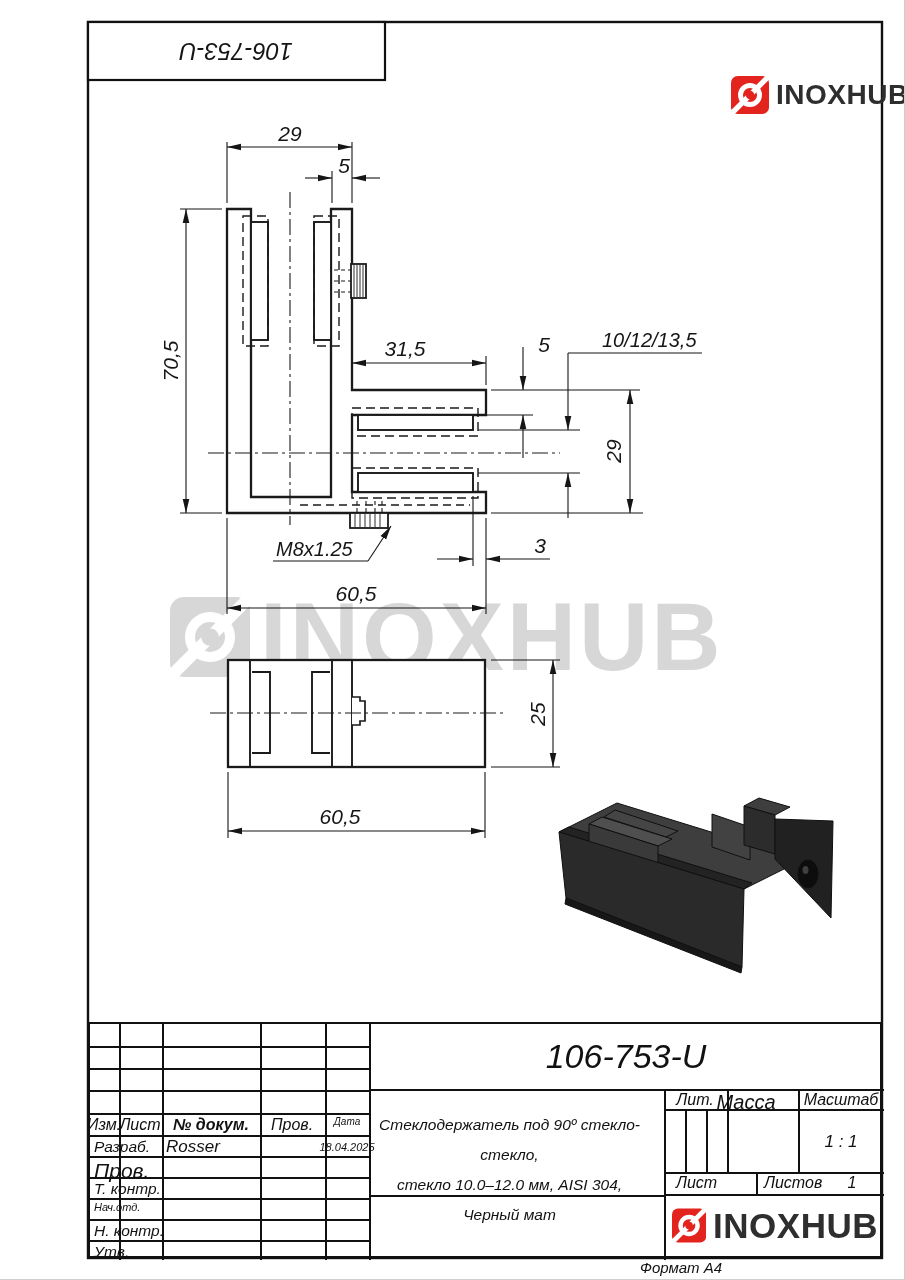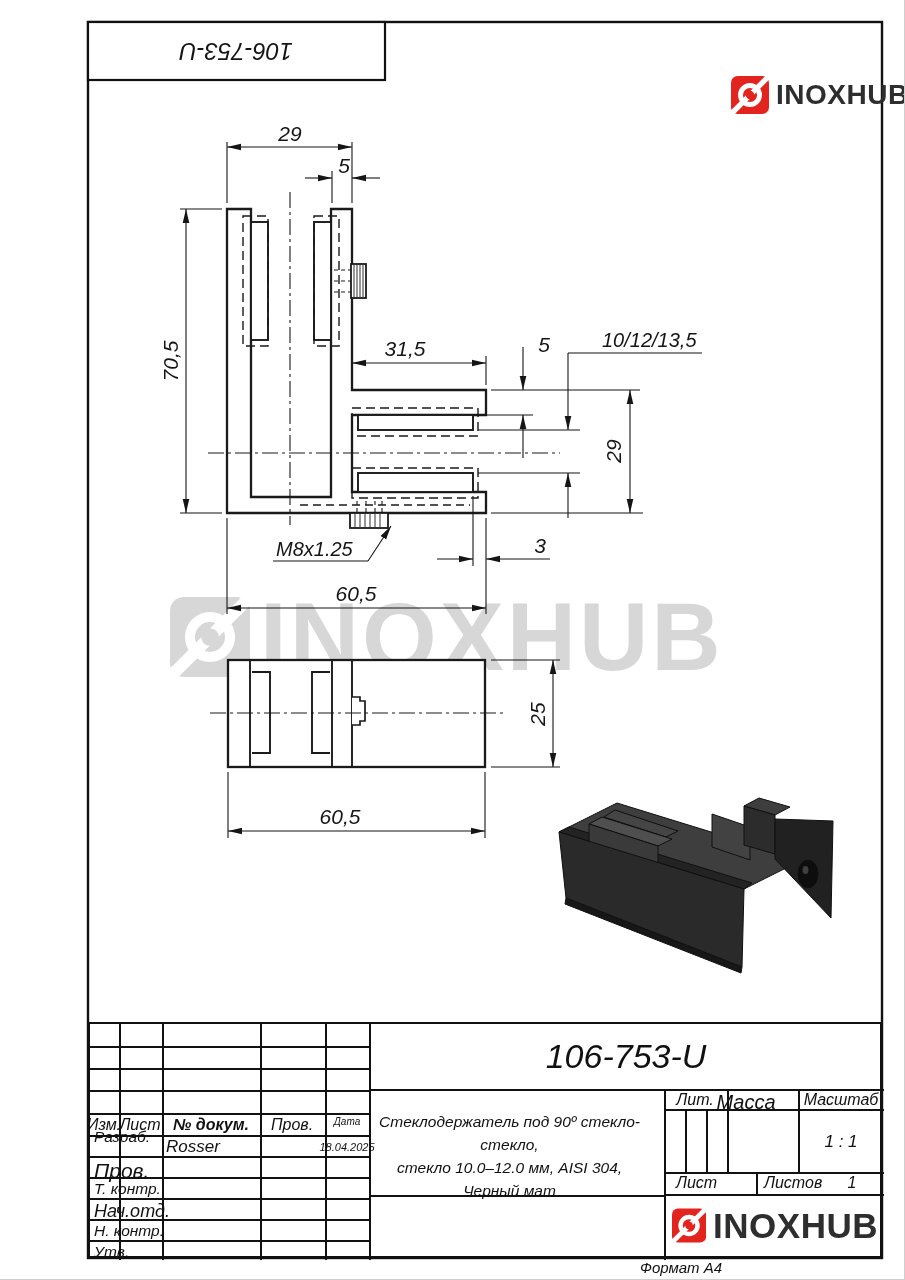--- a/index.html
+++ b/index.html
@@ -245,32 +245,32 @@
     <div class="h" style="top:148px;left:574px;width:220px;"></div>
     <div class="h" style="top:170px;left:574px;width:220px;"></div>
     <div class="v" style="left:666px;top:148px;height:22px;"></div>
 
     <span class="ctr" style="left:14px;top:92px;font-size:16px;">Изм.</span>
     <span class="ctr" style="left:50px;top:92px;font-size:16px;">Лист</span>
     <span class="ctr" style="left:121px;top:92px;font-size:16px;font-weight:bold;">№ докум.</span>
     <span class="ctr" style="left:202px;top:92px;font-size:16px;">Пров.</span>
     <span class="ctr" style="left:257px;top:92px;font-size:10px;">Дата</span>
 
-    <span style="left:4px;top:104px;font-size:15.5px;">Разраб.</span>
+    <span style="left:4px;top:114px;font-size:15.5px;">Разраб.</span>
     <span style="left:76px;top:113px;font-size:17px;">Rosser</span>
     <span class="ctr" style="left:257px;top:117px;font-size:11px;">18.04.2025</span>
     <span style="left:4px;top:135px;font-size:21px;">Пров.</span>
     <span style="left:4px;top:156px;font-size:15.5px;">Т. контр.</span>
-    <span style="left:4px;top:177px;font-size:18px;">Нач.отд.</span>
+    <span style="left:4px;top:177px;font-size:11px;">Нач.отд.</span>
     <span style="left:4px;top:198px;font-size:15.5px;">Н. контр.</span>
     <span style="left:4px;top:219px;font-size:15.5px;">Утв.</span>
 
     <span class="ctr" style="left:536px;top:13px;font-size:34px;">106-753-U</span>
 
-    <div style="position:absolute;left:279px;top:86px;width:281px;text-align:center;font-size:15.5px;line-height:23px;">
+    <div style="position:absolute;left:279px;top:86px;width:281px;text-align:center;font-size:15.5px;line-height:30px;">
       <div>Стеклодержатель под 90º стекло-стекло,</div>
       <div>стекло 10.0–12.0 мм, AISI 304, Черный мат</div>
     </div>
 
     <span class="ctr" style="left:605px;top:67px;font-size:16px;">Лит.</span>
     <span class="ctr" style="left:656px;top:67px;font-size:20px;">Масса</span>
     <span class="ctr" style="left:751px;top:67px;font-size:16px;font-style:italic;">Масштаб</span>
     <span class="ctr" style="left:751px;top:108px;font-size:17px;">1 : 1</span>
 
     <span style="left:586px;top:150px;font-size:16px;">Лист</span>

